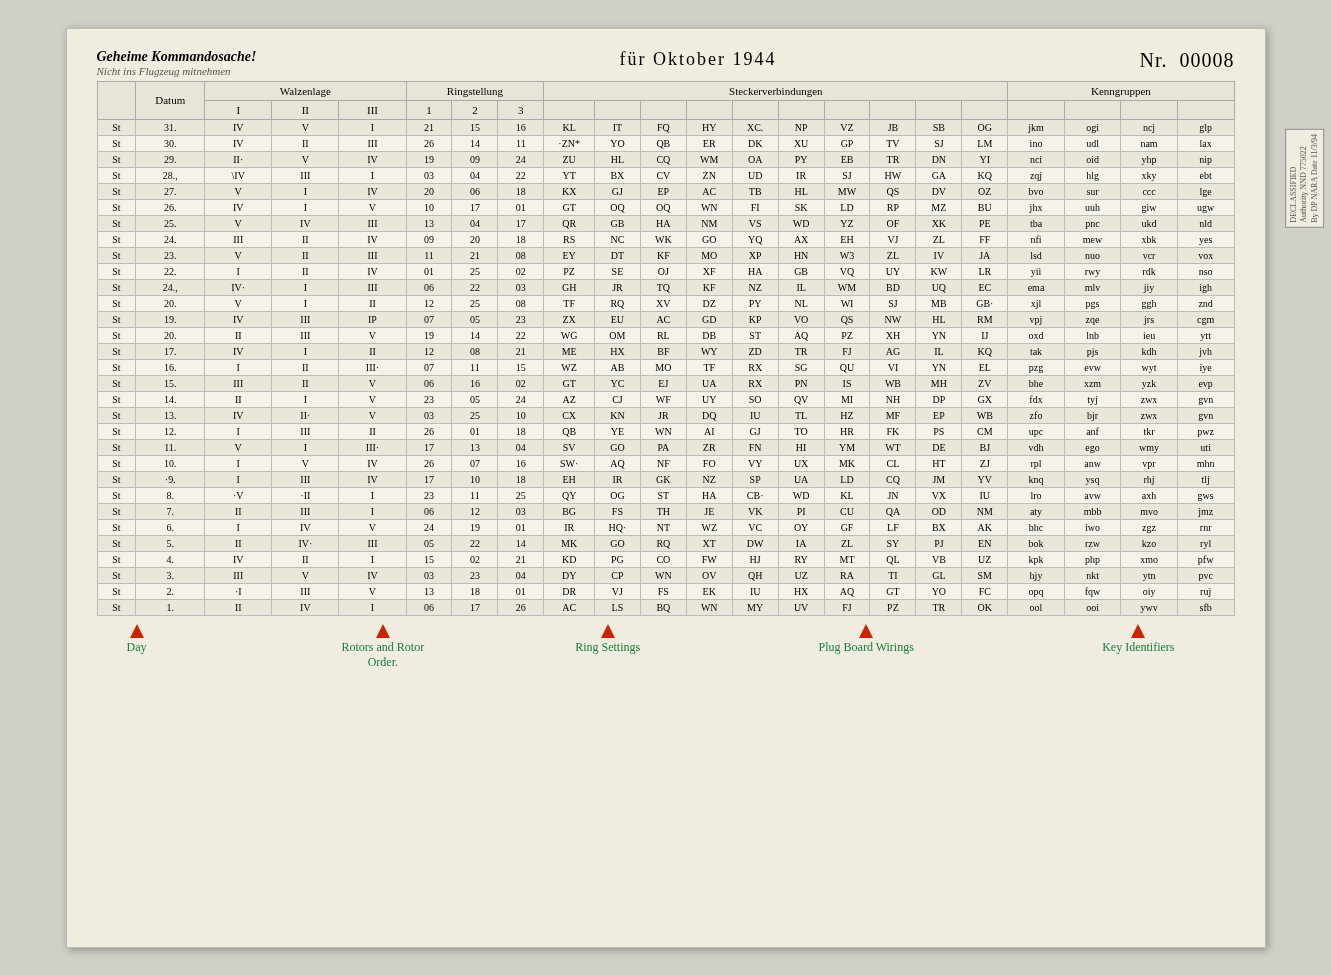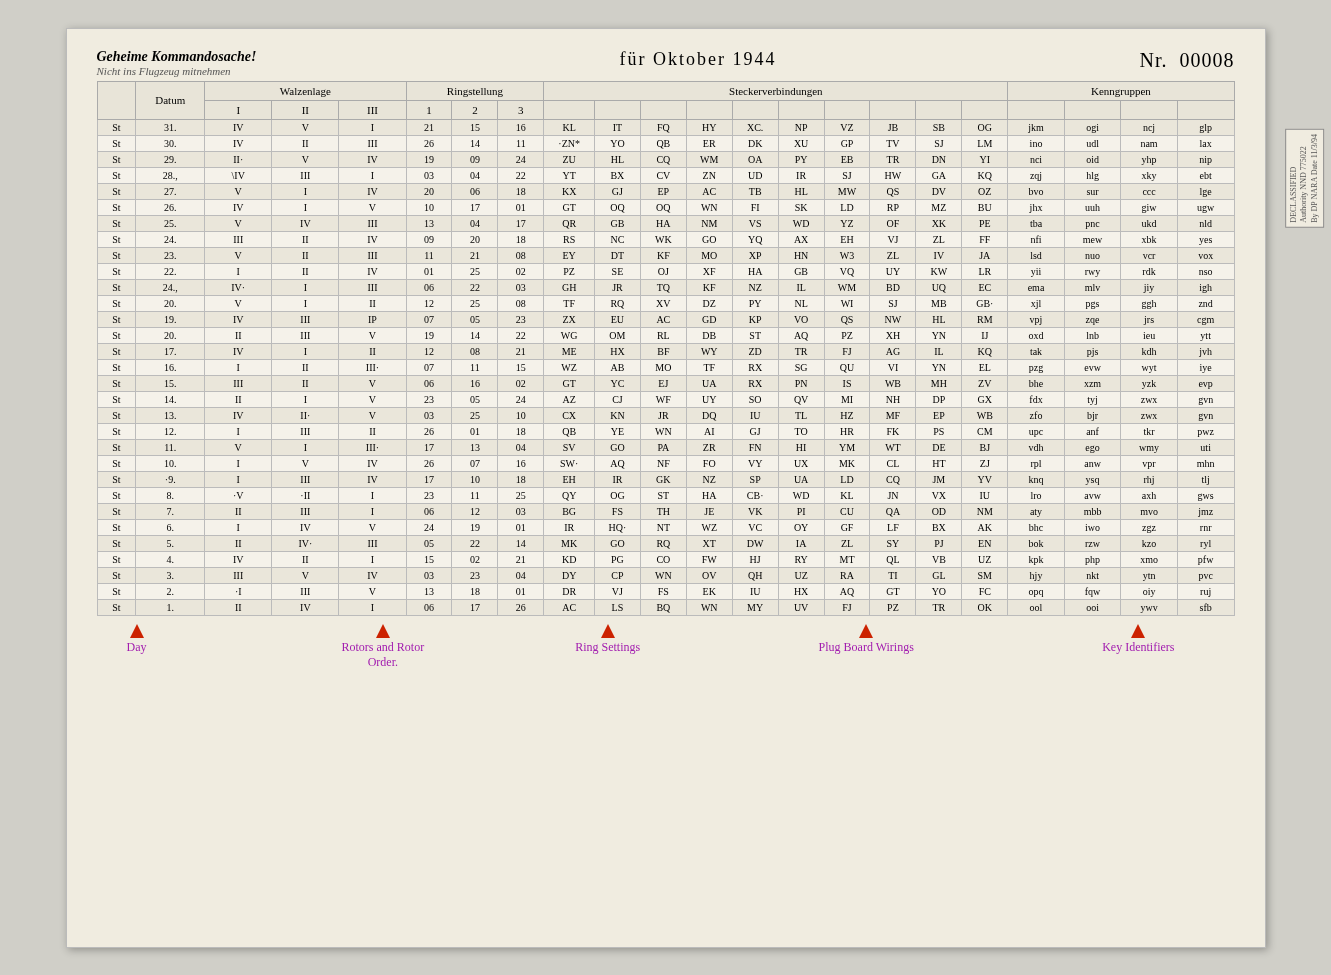--- a/index.html
+++ b/index.html
@@ -99,21 +99,21 @@
     .arrow-up {
       width: 0;
       height: 0;
       border-left: 7px solid transparent;
       border-right: 7px solid transparent;
       border-bottom: 14px solid #cc2200;
       margin-bottom: 2px;
     }
     .annotation-label {
       font-size: 12px;
-      color: #a21caf;
+      color: #15803d;
       text-align: center;
       max-width: 100px;
     }
     .declassified-stamp {
       position: absolute;
       right: -60px;
       top: 100px;
       font-size: 8px;
       color: #555;
       writing-mode: vertical-rl;

